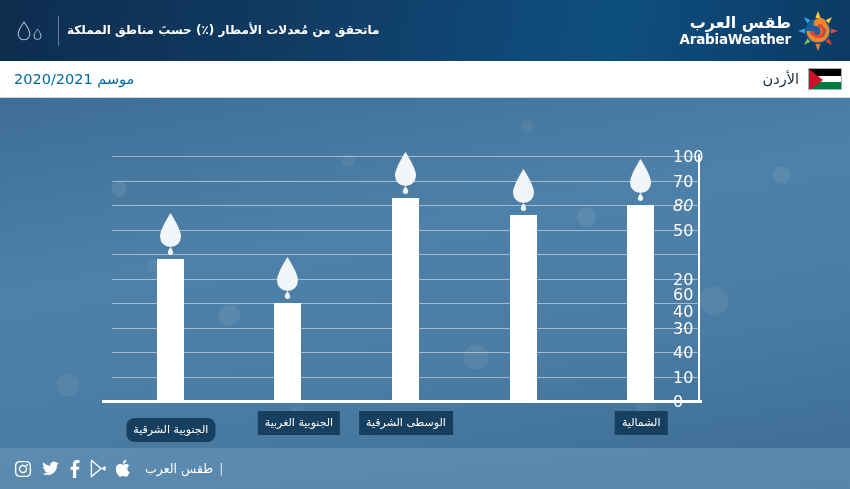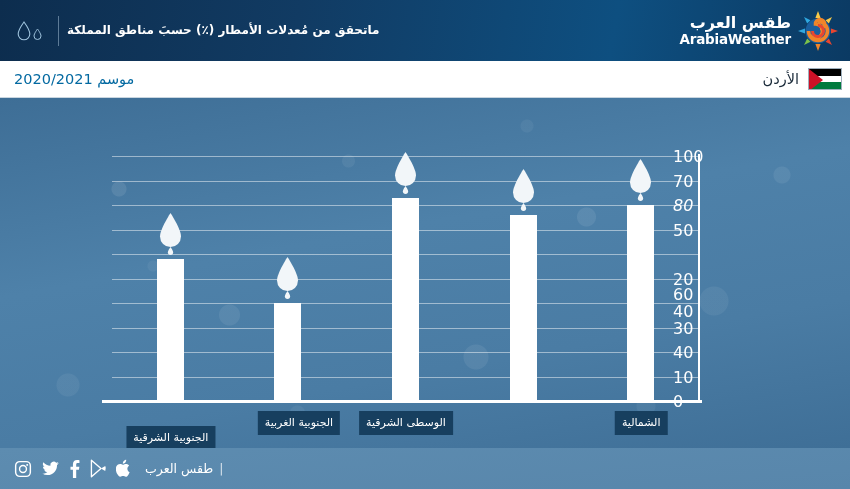--- a/index.html
+++ b/index.html
@@ -204,21 +204,21 @@
         <div class="ytick" style="top: 49px; font-style: italic;">80</div>
         <div class="gridline" style="top: 24.5px;"></div>
         <div class="ytick" style="top: 24.5px;">70</div>
         <div class="gridline" style="top: 0px;"></div>
         <div class="ytick" style="top: 0px;">100</div>
         <div class="bar" title="الجنوبية الشرقية: 58" style="left: 44.8px; height: 142.1px;"></div>
         <div class="drop-wrap" style="left: 44.8px; top: 54.9px;"><svg width="34" height="46" viewBox="0 0 34 46">
             <path d="M17 2 C17 2 6.5 18 6.5 25.5 A10.5 10.5 0 0 0 27.5 25.5 C27.5 18 17 2 17 2 Z" fill="#f2f6f9"></path>
             <path d="M17 36 C17 36 14.4 39.6 14.4 41.3 A2.6 2.6 0 0 0 19.6 41.3 C19.6 39.6 17 36 17 36 Z" fill="#f2f6f9"></path>
           </svg></div>
-        <div class="xlabel" style="left: 58.8px; top: 270px;">الجنوبية الشرقية</div>
+        <div class="xlabel" style="left: 58.8px; top: 262px; border-radius: 8px;">الجنوبية الشرقية</div>
         <div class="bar" title="الجنوبية الغربية: 40" style="left: 162.4px; height: 98px;"></div>
         <div class="drop-wrap" style="left: 162.4px; top: 99px;"><svg width="34" height="46" viewBox="0 0 34 46">
             <path d="M17 2 C17 2 6.5 18 6.5 25.5 A10.5 10.5 0 0 0 27.5 25.5 C27.5 18 17 2 17 2 Z" fill="#f2f6f9"></path>
             <path d="M17 36 C17 36 14.4 39.6 14.4 41.3 A2.6 2.6 0 0 0 19.6 41.3 C19.6 39.6 17 36 17 36 Z" fill="#f2f6f9"></path>
           </svg></div>
         <div class="xlabel" style="left: 187px; top: 255px;">الجنوبية الغربية</div>
         <div class="bar" title="الوسطى الشرقية: 83" style="left: 280px; height: 203.35px;"></div>
         <div class="drop-wrap" style="left: 280px; top: -6.35px;"><svg width="34" height="46" viewBox="0 0 34 46">
             <path d="M17 2 C17 2 6.5 18 6.5 25.5 A10.5 10.5 0 0 0 27.5 25.5 C27.5 18 17 2 17 2 Z" fill="#f2f6f9"></path>
             <path d="M17 36 C17 36 14.4 39.6 14.4 41.3 A2.6 2.6 0 0 0 19.6 41.3 C19.6 39.6 17 36 17 36 Z" fill="#f2f6f9"></path>

